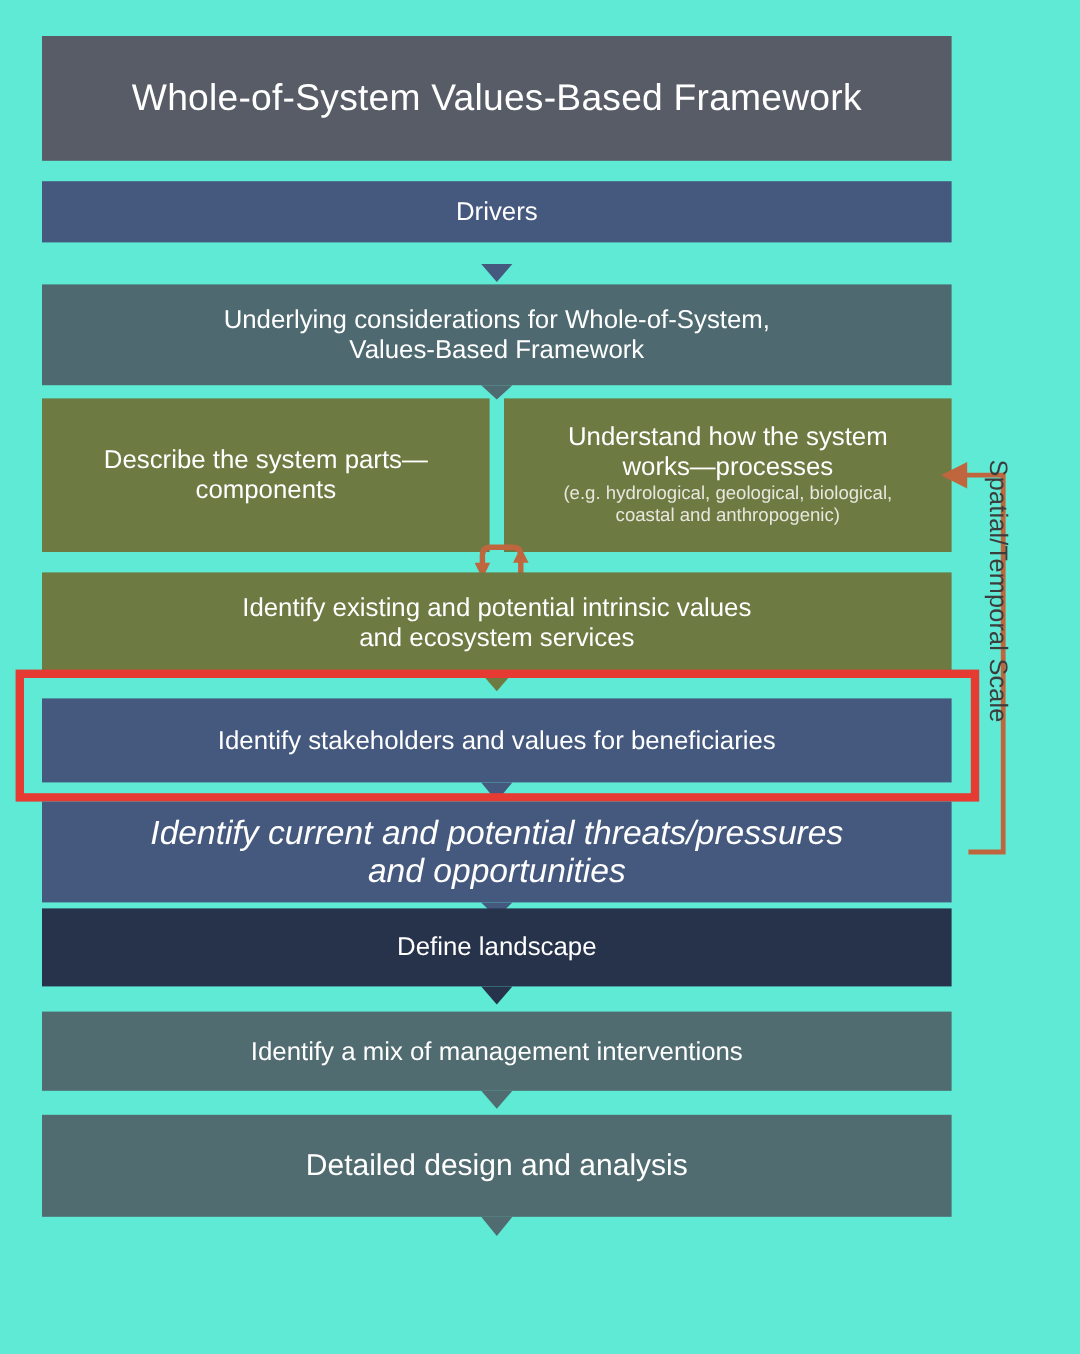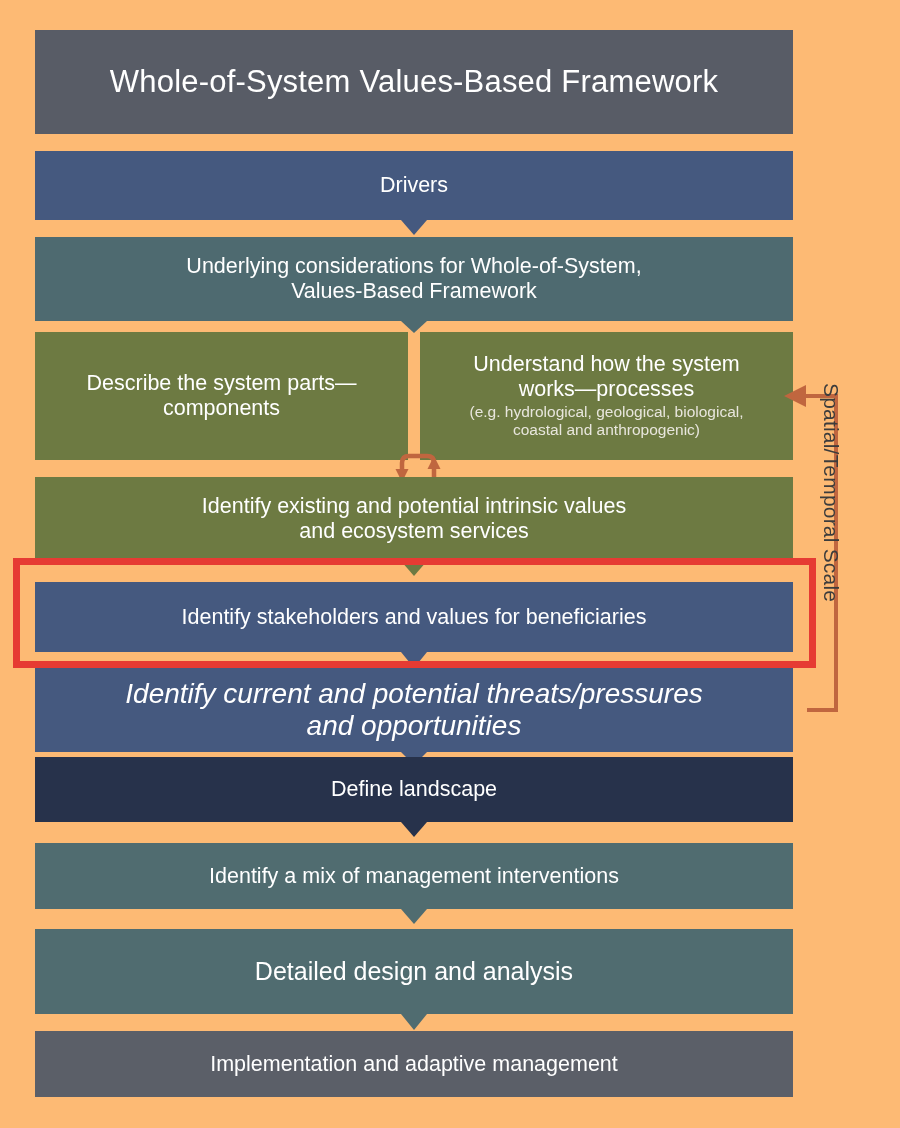--- a/index.html
+++ b/index.html
@@ -11,21 +11,21 @@
     height: 1128px;
     background: #efe8dc;
     font-family: "Liberation Sans", sans-serif;
     overflow: hidden;
   }
 
   #canvas {
     position: relative;
     width: 900px;
     height: 1128px;
-    background: #fdba74;
+    background: #5eead4;
   }
 
   
   .node {
     position: absolute;
     box-sizing: border-box;
     display: flex;
     flex-direction: column;
     align-items: center;
     justify-content: center;
@@ -51,21 +51,21 @@
   .c-grey   { background: #585c66; }
   .c-blue   { background: #45597f; }
   .c-teal   { background: #4e6a70; }
   .c-teal2  { background: #506c70; }
   .c-green  { background: #6d7a42; }
   .c-navy   { background: #27324b; }
   .c-grey2  { background: #5b5f68; }
 
   
   #title-box      { left: 35px;  top: 30px;   width: 758px; height: 104px; font-size: 31px; font-weight: 400; letter-spacing: .2px; }
-  #drivers-box    { left: 35px;  top: 151px;  width: 758px; height: 69px;  font-size: 21.5px; }
+  #drivers-box    { left: 35px;  top: 151px;  width: 758px; height: 51px;  font-size: 21.5px; }
   #underlying-box { left: 35px;  top: 237px;  width: 758px; height: 84px;  font-size: 21.5px; }
   #components-box { left: 35px;  top: 332px;  width: 373px; height: 128px; font-size: 21.5px; }
   #processes-box  { left: 420px; top: 332px;  width: 373px; height: 128px; font-size: 21.5px; }
   #intrinsic-box  { left: 35px;  top: 477px;  width: 758px; height: 84px;  font-size: 21.5px; }
   #stakeholder-box{ left: 35px;  top: 582px;  width: 758px; height: 70px;  font-size: 21.5px; }
   #threats-box    { left: 35px;  top: 668px;  width: 758px; height: 84px;  font-size: 28px; font-style: italic; }
   #objectives-box { left: 35px;  top: 757px;  width: 758px; height: 65px;  font-size: 21.5px; }
   #mix-box        { left: 35px;  top: 843px;  width: 758px; height: 66px;  font-size: 21.5px; }
   #design-box     { left: 35px;  top: 929px;  width: 758px; height: 85px;  font-size: 25px; }
   #implement-box  { left: 35px;  top: 1031px; width: 758px; height: 66px;  font-size: 21.5px; }
@@ -198,17 +198,14 @@
   <div class="node c-teal2" id="mix-box">
     <span class="main">Identify a mix of management interventions</span>
   </div>
   <div class="arrow-down" style="left:401px; top:909px; border-top:15px solid #506c70;"></div>
 
   <div class="node c-teal2" id="design-box">
     <span class="main">Detailed design and analysis</span>
   </div>
   <div class="arrow-down" style="left:401px; top:1014px; border-top:16px solid #506c70;"></div>
 
-  <div class="node c-grey2" id="implement-box">
-    <span class="main">Implementation and adaptive management</span>
-  </div>
 
 </div>
 
 </body></html>

